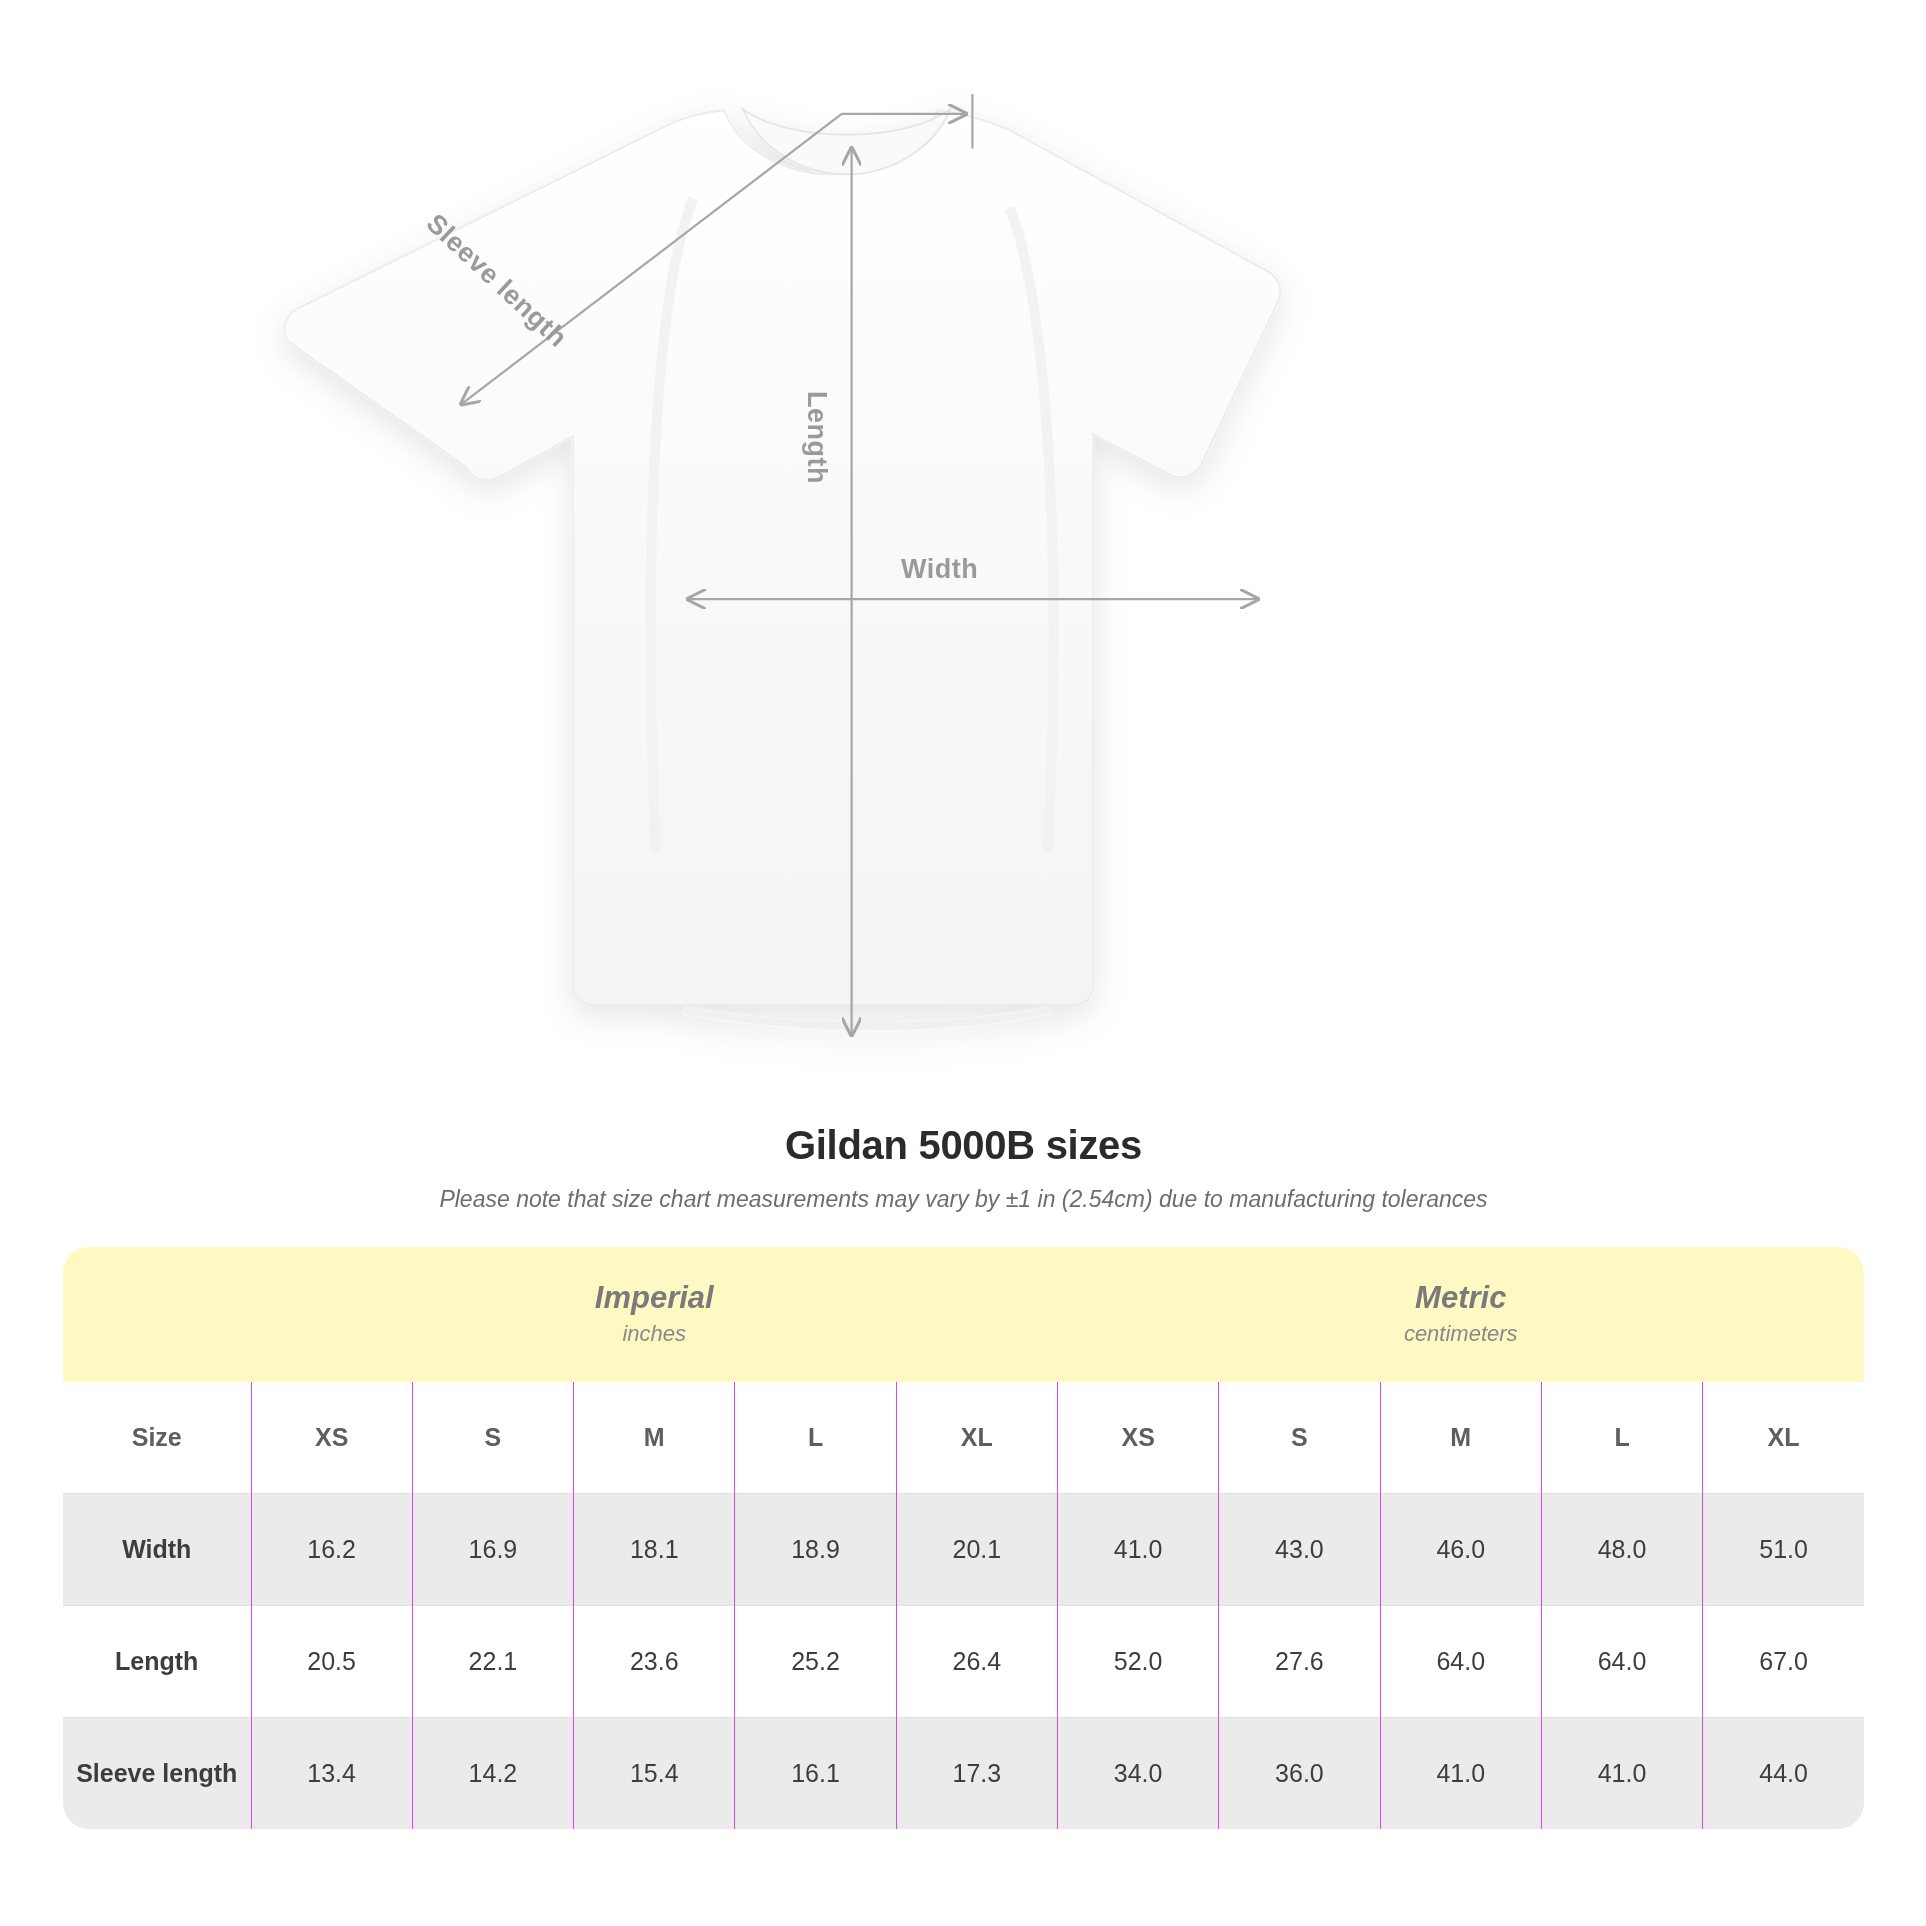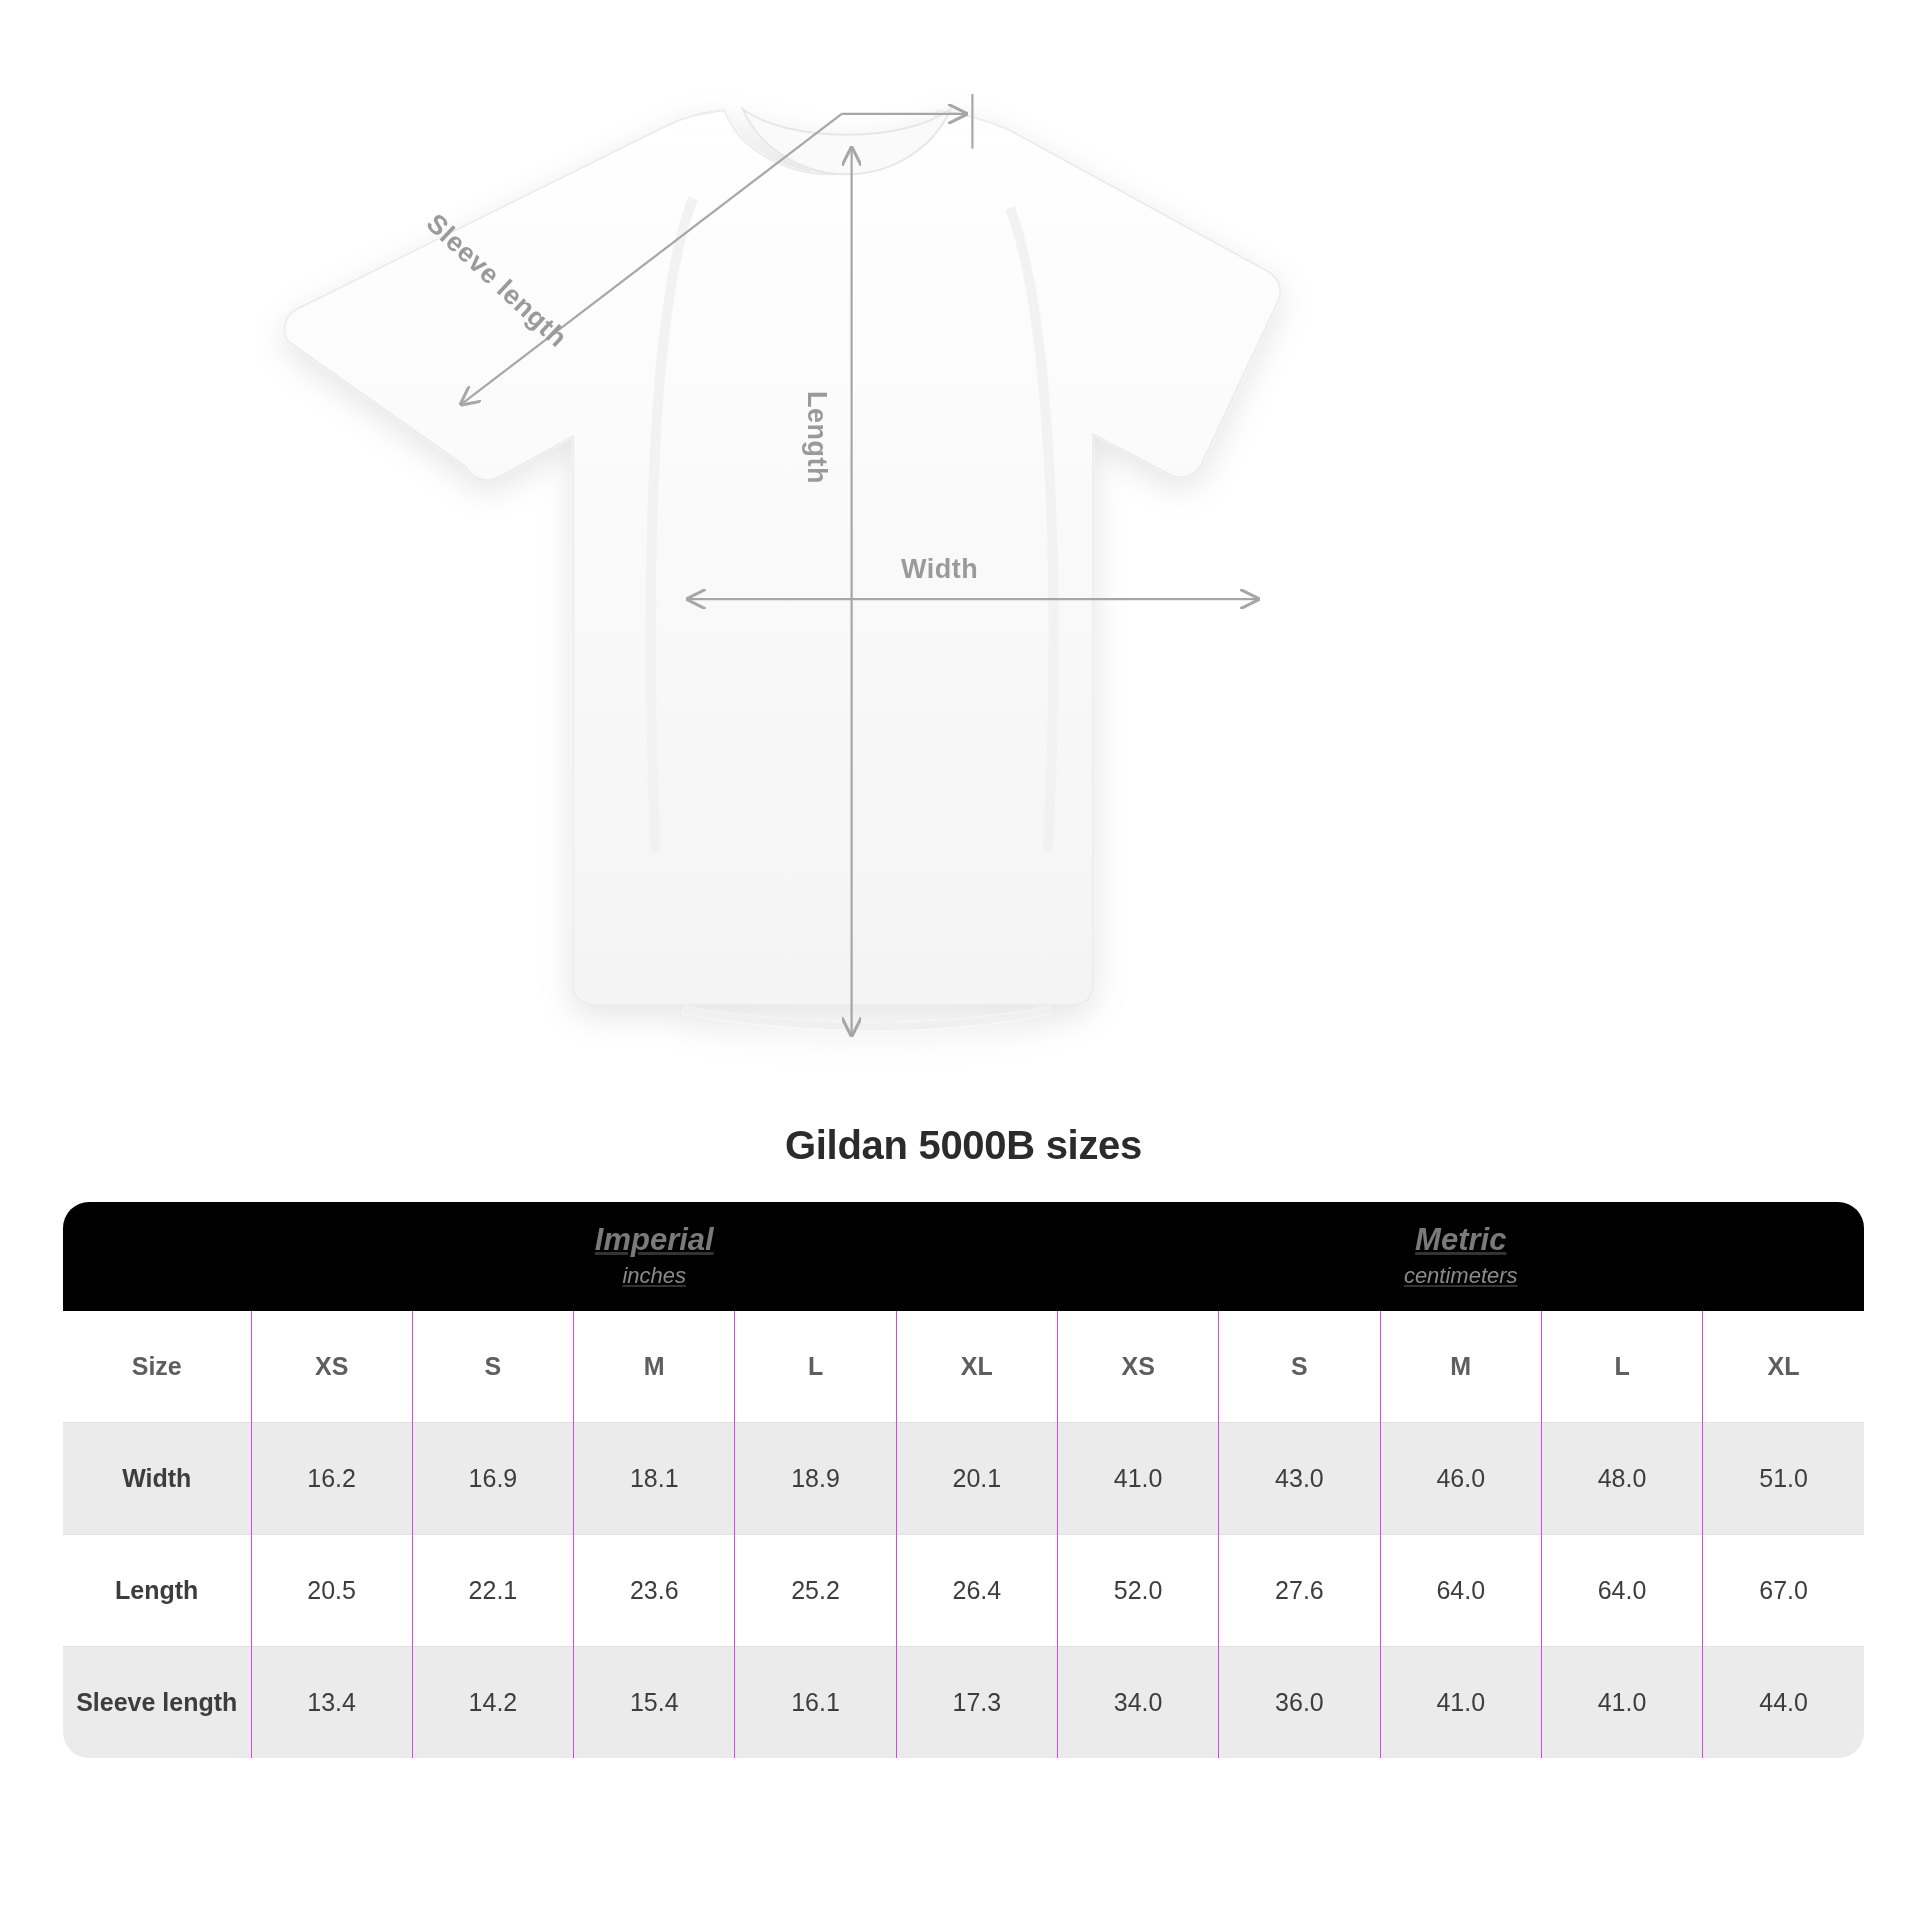--- a/index.html
+++ b/index.html
@@ -86,24 +86,23 @@
     width: 100%;
     border-collapse: collapse;
     table-layout: fixed;
   }
   table.size-table td,
   table.size-table th {
     text-align: center;
     vertical-align: middle;
   }
   .unit-header-row td {
-    background: #000000;
-    height: 109px;
+    background: #fef9c3;
+    height: 135px;
     padding: 0;
-    text-decoration: underline;
   }
   .unit-name {
     font-size: 31px;
     font-weight: bold;
     font-style: italic;
     color: #7a7a7a;
     line-height: 1.25;
   }
   .unit-sub {
     font-size: 22px;
@@ -212,20 +211,21 @@
       </g>
     </svg>
 
     <div class="dim-label label-width">Width</div>
     <div class="dim-label label-length">Length</div>
     <div class="dim-label label-sleeve">Sleeve length</div>
   </div>
 
   <div class="title-block">
     <h1 class="chart-title">Gildan 5000B sizes</h1>
+    <p class="chart-note">Please note that size chart measurements may vary by ±1 in (2.54cm) due to manufacturing tolerances</p>
   </div>
 
   <div class="table-wrap">
     <table class="size-table">
       <colgroup>
         <col class="col-first">
         <col>
           <col>
           <col>
           <col>

